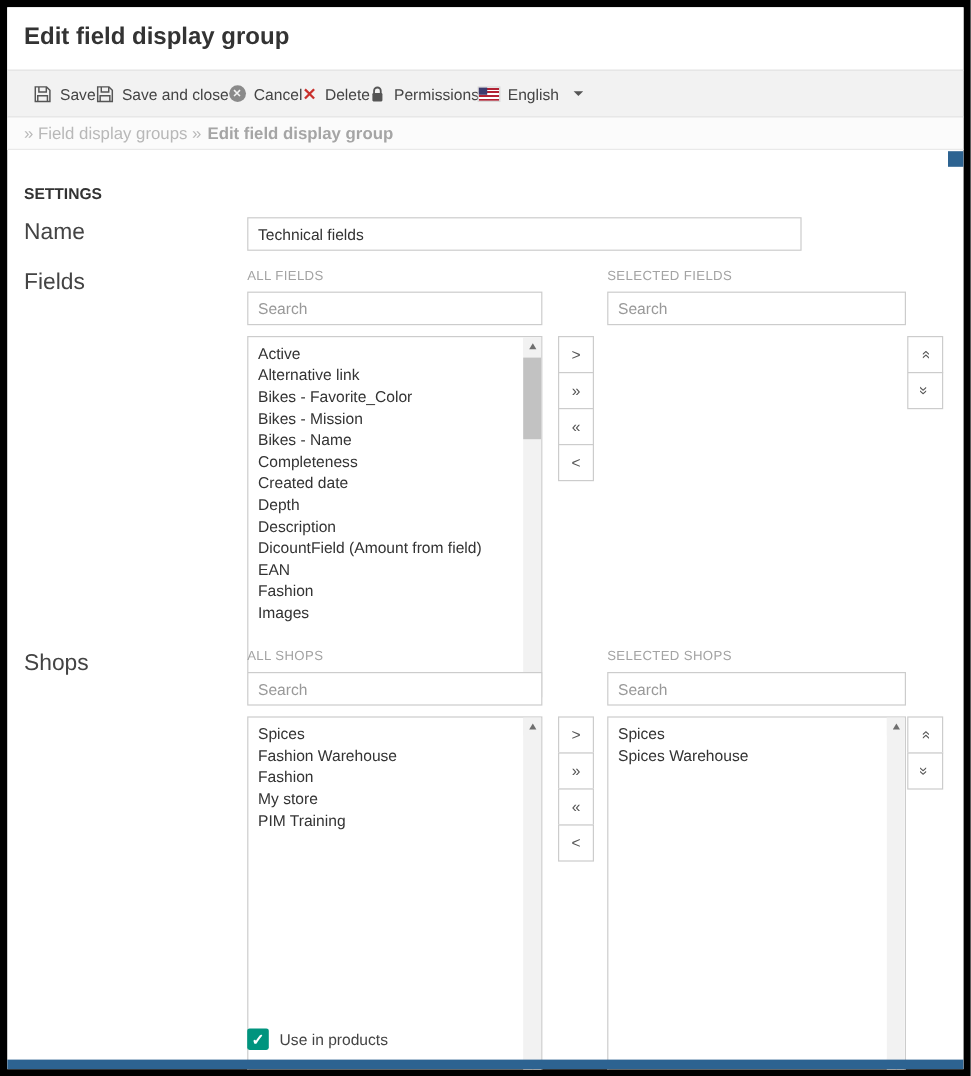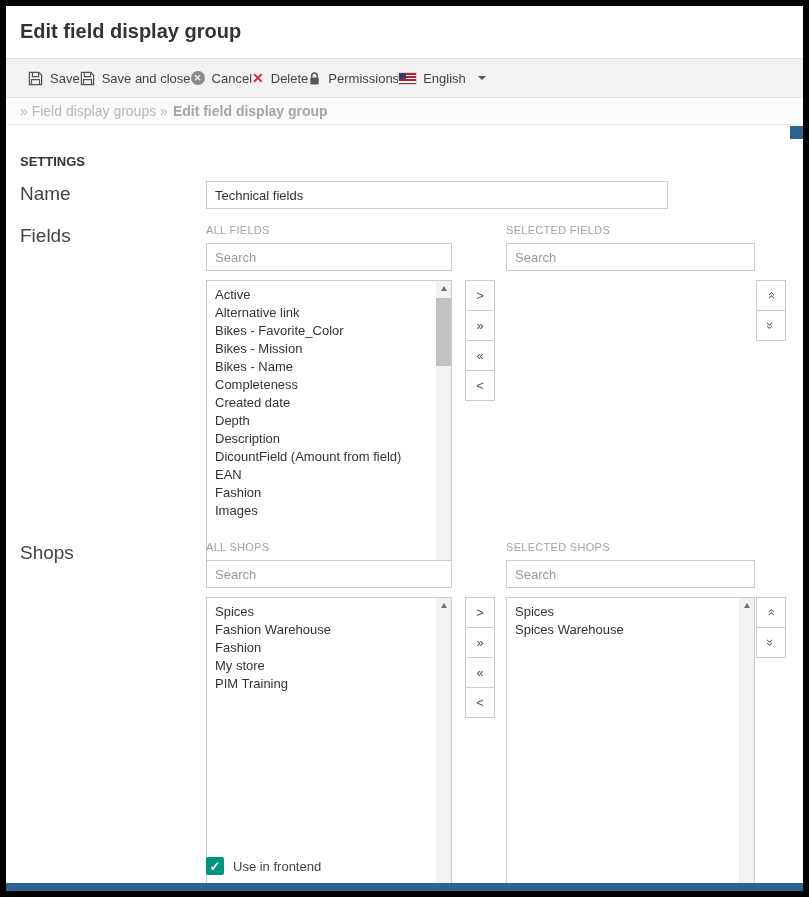--- a/index.html
+++ b/index.html
@@ -268,17 +268,17 @@
         <span class="rot-up">»</span>
       </div>
     <div class="sq-btn">
         <span class="rot-down">»</span>
       </div>
   </div>
 
   <div class="checkbox">
     <span>✓</span>
   </div>
-  <div class="checkbox-label">Use in frontend</div>
+  <div class="checkbox-label">Use in products</div>
 
   <div class="edge-blue-bottom"></div>
 
 </div>
 
 </body></html>

